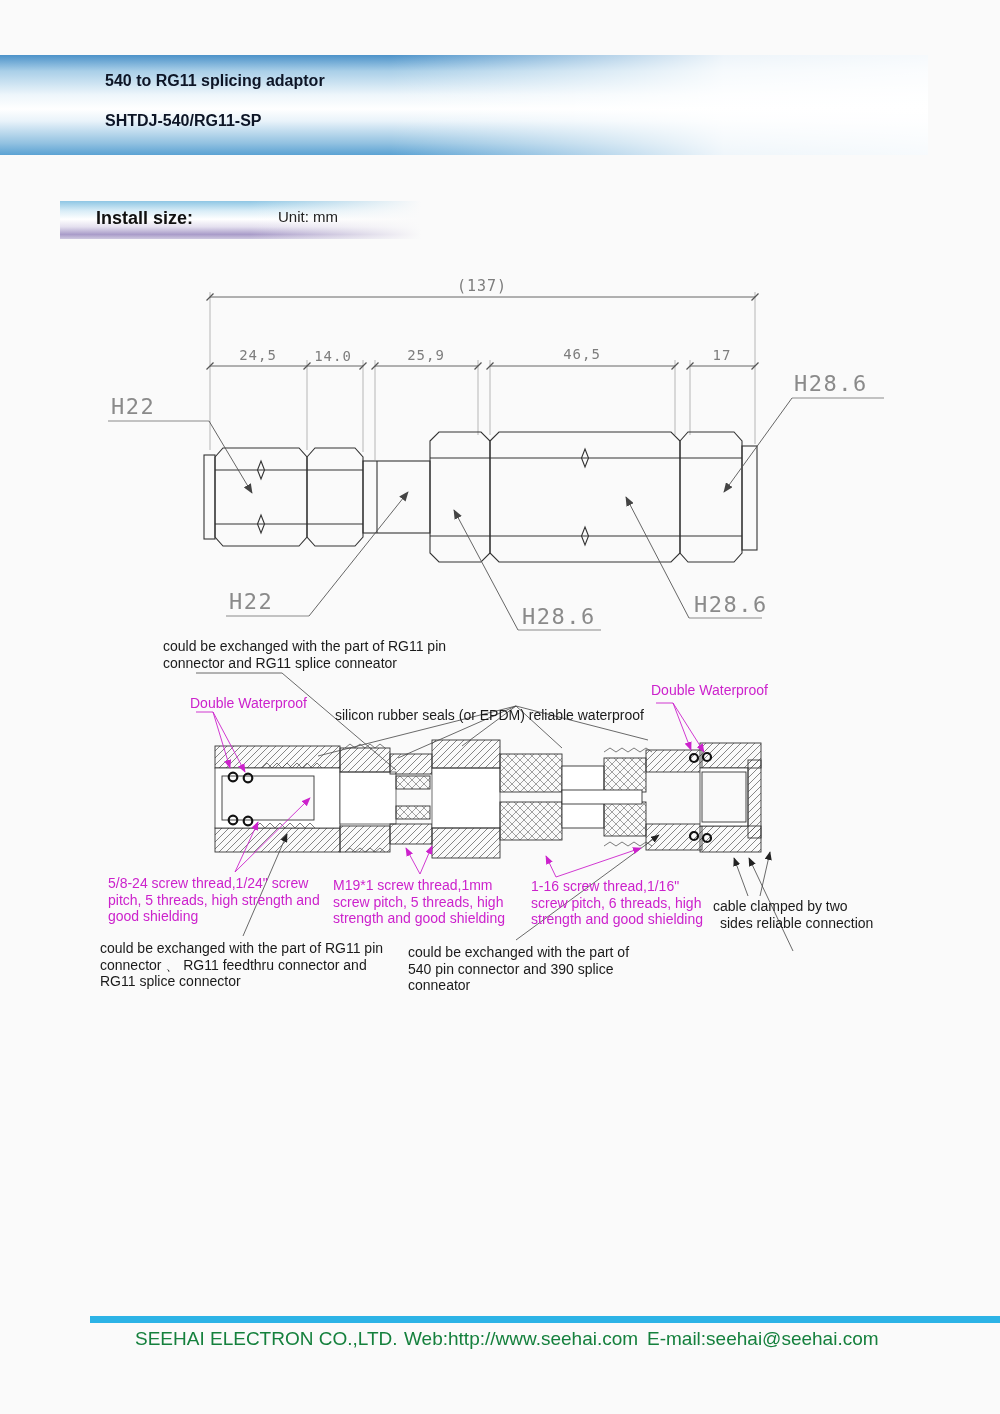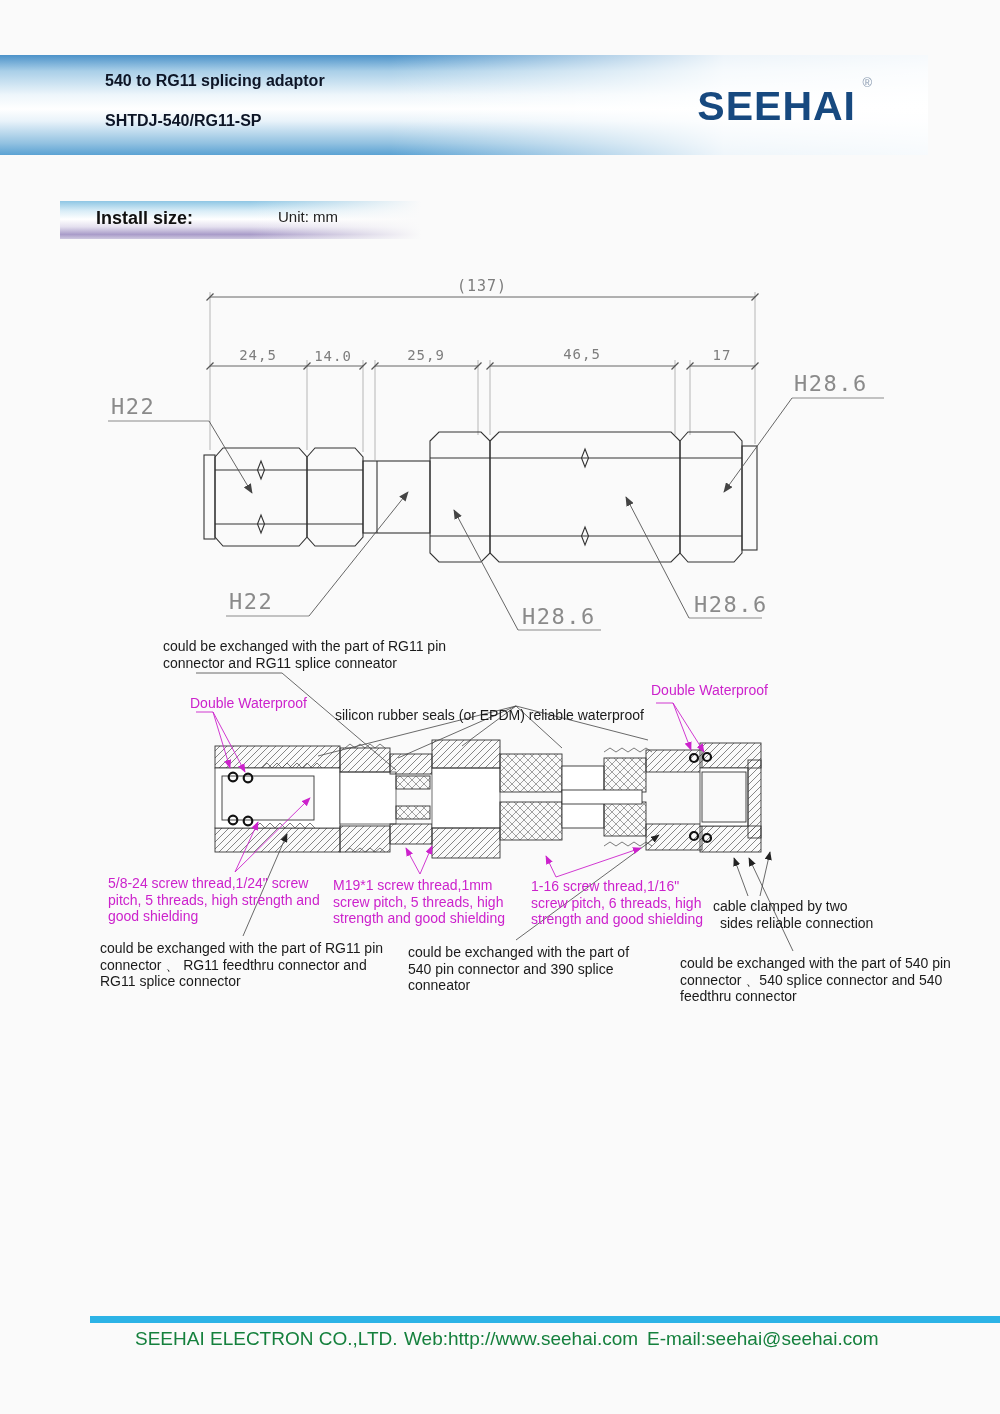--- a/index.html
+++ b/index.html
@@ -35,24 +35,20 @@
   .ft-company{left:135px;} .ft-web{left:404px;} .ft-email{left:647px;}
 </style>
 </head>
 <body>
 
 <div class="page">
 
   <div class="header">
     <div class="hdr-title">540 to RG11 splicing adaptor</div>
     <div class="hdr-model">SHTDJ-540/RG11-SP</div>
-    <div class="logo">
-      <span>SEEHAI</span>
-      <span class="rmark">®</span>
-    </div>
   </div>
 
   <div class="install-bar">
     <div class="install-label">Install size:</div>
   </div>
   <div class="unit">Unit: mm</div>
 
   <svg class="fig" style="top:260px;width:1000px;height:380px" viewBox="0 260 1000 380">
     <defs>
       <marker id="arr" markerWidth="11" markerHeight="9" refX="10" refY="4.5" orient="auto">
@@ -279,24 +275,19 @@
   <div class="ann" style="left:100px;top:940px;">
     <div>could be exchanged with the part of RG11 pin</div>
     <div>connector 、 RG11 feedthru connector and</div>
     <div>RG11 splice connector</div>
   </div>
   <div class="ann" style="left:408px;top:944px;">
     <div>could be exchanged with the part of</div>
     <div>540 pin connector and 390 splice</div>
     <div>conneator</div>
   </div>
-  <div class="ann" style="left:680px;top:955px;">
-    <div>could be exchanged with the part of 540 pin</div>
-    <div>connector 、540 splice connector and 540</div>
-    <div>feedthru connector</div>
-  </div>
 
   <div class="footer-bar"></div>
   <div class="footer-text ft-company">SEEHAI ELECTRON CO.,LTD.</div>
   <div class="footer-text ft-web">Web:http://www.seehai.com</div>
   <div class="footer-text ft-email">E-mail:seehai@seehai.com</div>
 
 </div>
 
 </body></html>

